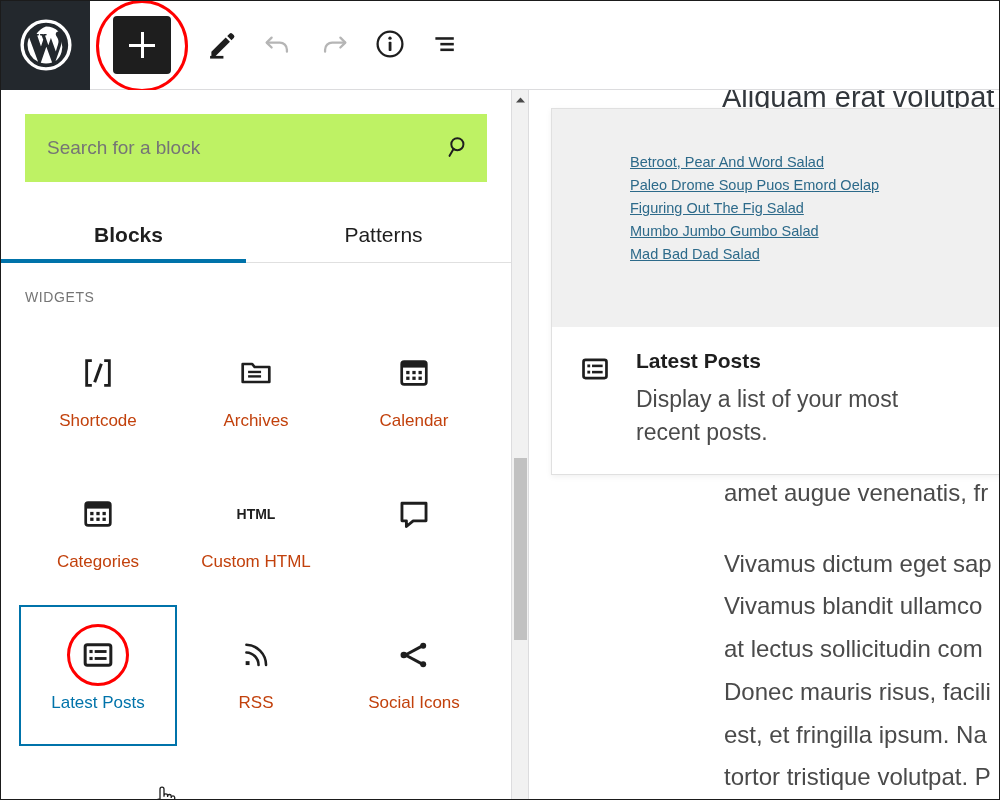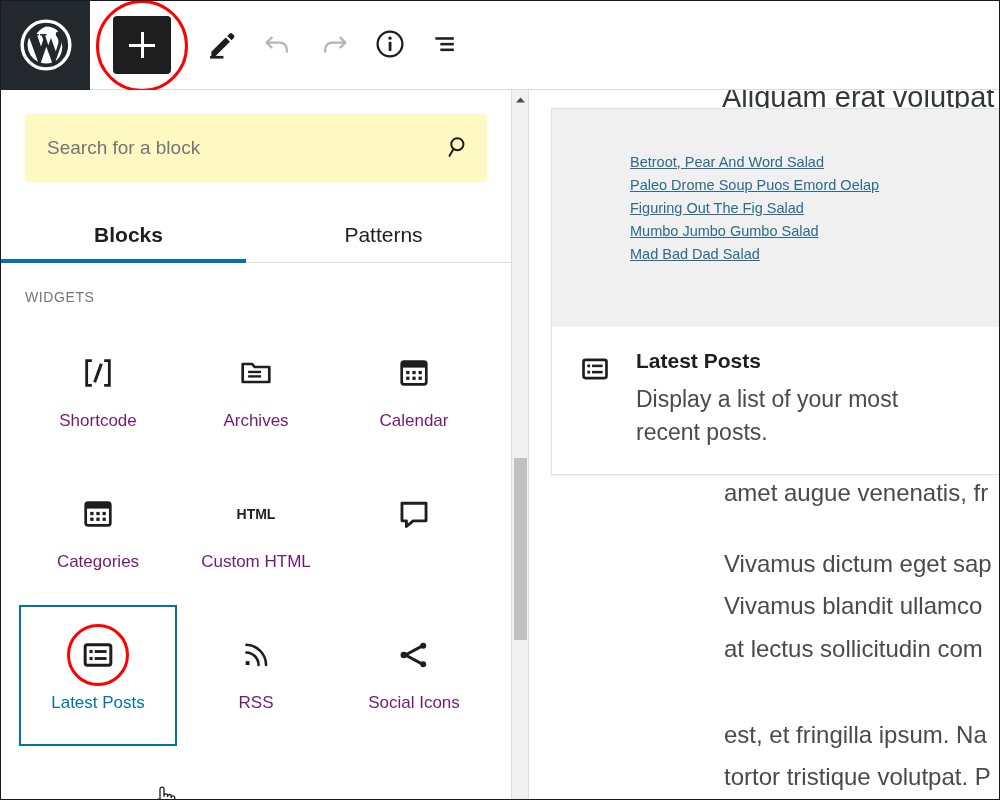--- a/index.html
+++ b/index.html
@@ -77,21 +77,21 @@
     left: 0; top: 89px;
     width: 511px; height: 710px;
     background: #ffffff;
     border-right: 1px solid #dcdcde;
     overflow: hidden;
   }
   .search-wrap { padding: 24px 24px 0 24px; }
   .search-field {
     position: relative;
     height: 68px;
-    background: #fef9c3;
+    background: #bef264;
     border: none;
     display: flex; align-items: center;
   }
   .search-field input {
     flex: 1;
     border: none; outline: none; background: transparent;
     font-family: "Liberation Sans", sans-serif;
     font-size: 19px;
     color: #1e1e1e;
     padding: 0 0 0 22px;
@@ -153,21 +153,21 @@
     background: none;
     font-family: "Liberation Sans", sans-serif;
   }
   .block-item .icon-slot {
     height: 54px;
     display: flex; align-items: center; justify-content: center;
   }
   .block-item .label {
     margin-top: 10px;
     font-size: 17px;
-    color: #701a75;
+    color: #c2410c;
     text-align: center;
     line-height: 1.32;
     max-width: 120px;
   }
   .block-item.selected {
     border: 1px solid #0073aa;
     box-shadow: 0 0 0 1px #0073aa inset;
   }
   .block-item.selected .label { color: #0073aa; }
   .ring-block {
@@ -549,19 +549,19 @@
     </div>
 
     <div class="body-copy">
       <p>
         <span>amet augue venenatis, fr</span>
       </p>
       <p>
         <span>Vivamus dictum eget sap</span><br>
         <span>Vivamus blandit ullamco</span><br>
         <span>at lectus sollicitudin com</span><br>
-        <br>
+        <span>Donec mauris risus, facili</span><br>
         <span>est, et fringilla ipsum. Na</span><br>
         <span>tortor tristique volutpat. P</span>
       </p>
     </div>
   </div>
 </div>
 
 </body></html>

